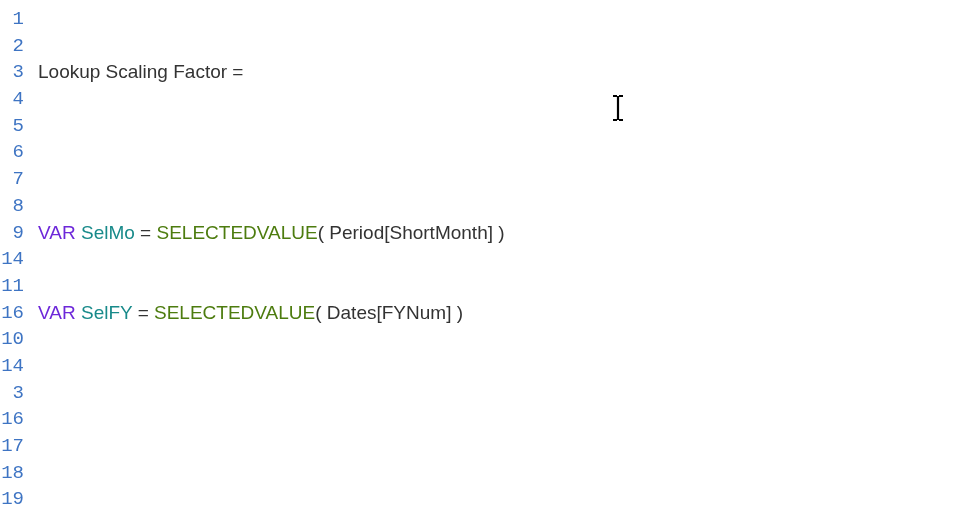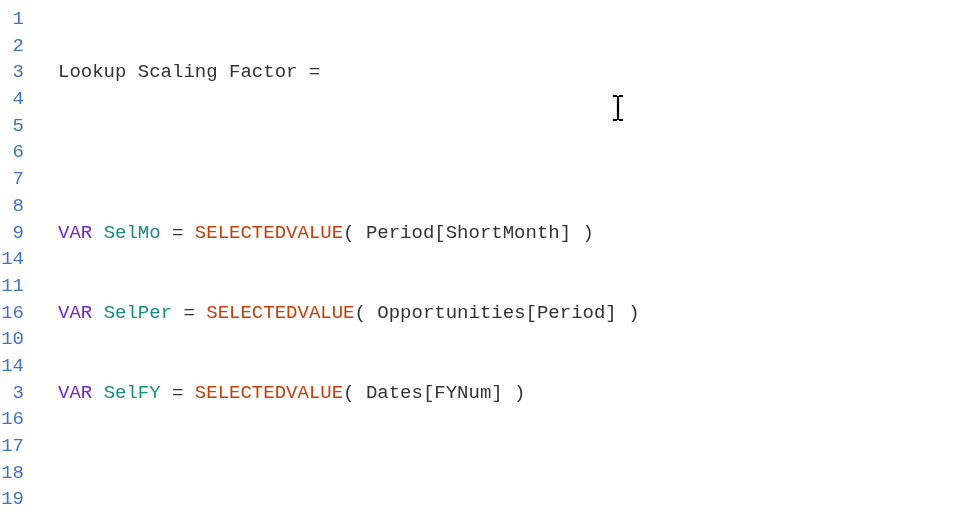--- a/index.html
+++ b/index.html
@@ -27,29 +27,28 @@
       flex-shrink: 0;
     }
     .gutter .ln {
       height: 26.7px;
       padding-right: 8px;
     }
     .code {
       padding-top: 6px;
       padding-left: 6px;
       white-space: pre;
-      font-family: Liberation Mono, monospace;
-      margin-left: 20px;
+      font-family: Liberation Sans, sans-serif;
     }
     .code .line {
       height: 26.7px;
     }
     .meas-name { color: #333333; }
     .kw { color: #6d28d9; }
-    .func { color: #c2410c; }
+    .func { color: #4d7c0f; }
     .varref { color: #188a8a; }
     .op { color: #333333; }
 
     .cursor {
       position: absolute;
       left: 613px;
       top: 95px;
       width: 10px;
       height: 26px;
       pointer-events: none;
@@ -79,21 +78,20 @@
     <div class="ln">16</div>
     <div class="ln">17</div>
     <div class="ln">18</div>
     <div class="ln">19</div>
   </div>
 
   <div class="code">
     <div class="line"><span class="meas-name">Lookup Scaling Factor</span><span class="op"> =</span></div>
     <div class="line"></div>
     <div class="line"><span class="kw">VAR</span> <span class="varref">SelMo</span><span> = </span><span class="func">SELECTEDVALUE</span><span>( Period[ShortMonth] )</span></div>
-    <div class="line"><span class="kw">VAR</span> <span class="varref">SelPer</span><span> = </span><span class="func">SELECTEDVALUE</span><span>( Opportunities[Period] )</span></div>
     <div class="line"><span class="kw">VAR</span> <span class="varref">SelFY</span><span> = </span><span class="func">SELECTEDVALUE</span><span>( Dates[FYNum] )</span></div>
     <div class="line"></div>
     
     
     
     
     
     
     
     

